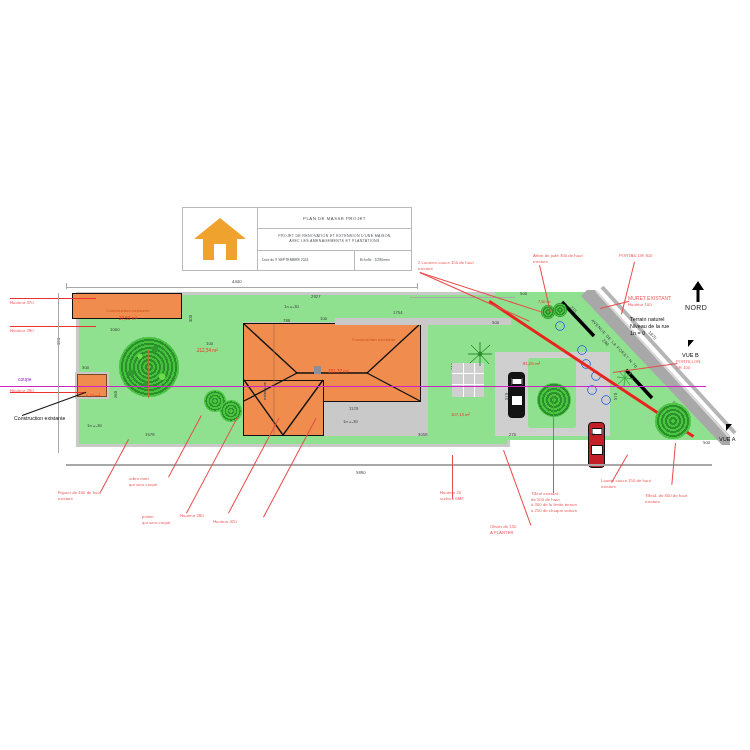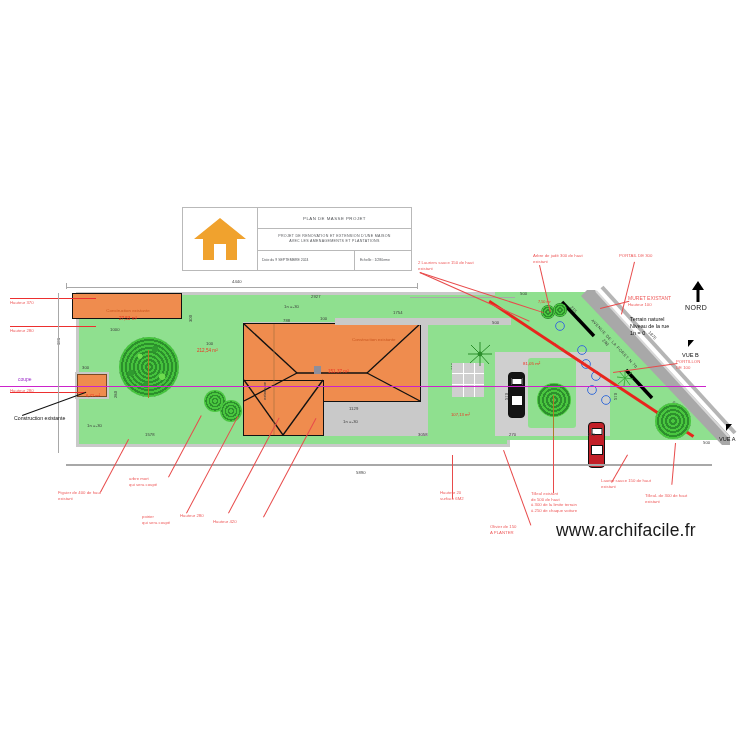--- a/index.html
+++ b/index.html
@@ -395,15 +395,14 @@
     <polygon points="8,0 14,9 2,9" fill="#000"></polygon>
   </svg>
   <div class="abs nordtxt" style="left:685px;top:304px;">NORD</div>
 
   <div class="abs" style="left:688px;top:340px;width:0;height:0;border-left:6px solid #000;border-bottom:7px solid transparent;"></div>
   <div class="abs blk" style="left:682px;top:352px;font-size:5.6px;">VUE B</div>
 
   <div class="abs" style="left:726px;top:424px;width:0;height:0;border-left:6px solid #000;border-bottom:7px solid transparent;"></div>
   <div class="abs blk" style="left:719px;top:436px;font-size:5.6px;">VUE A</div>
 
-  <div class="abs" id="watermark">www.archifacile.fr</div>
 
 </div>
 
 </body></html>

